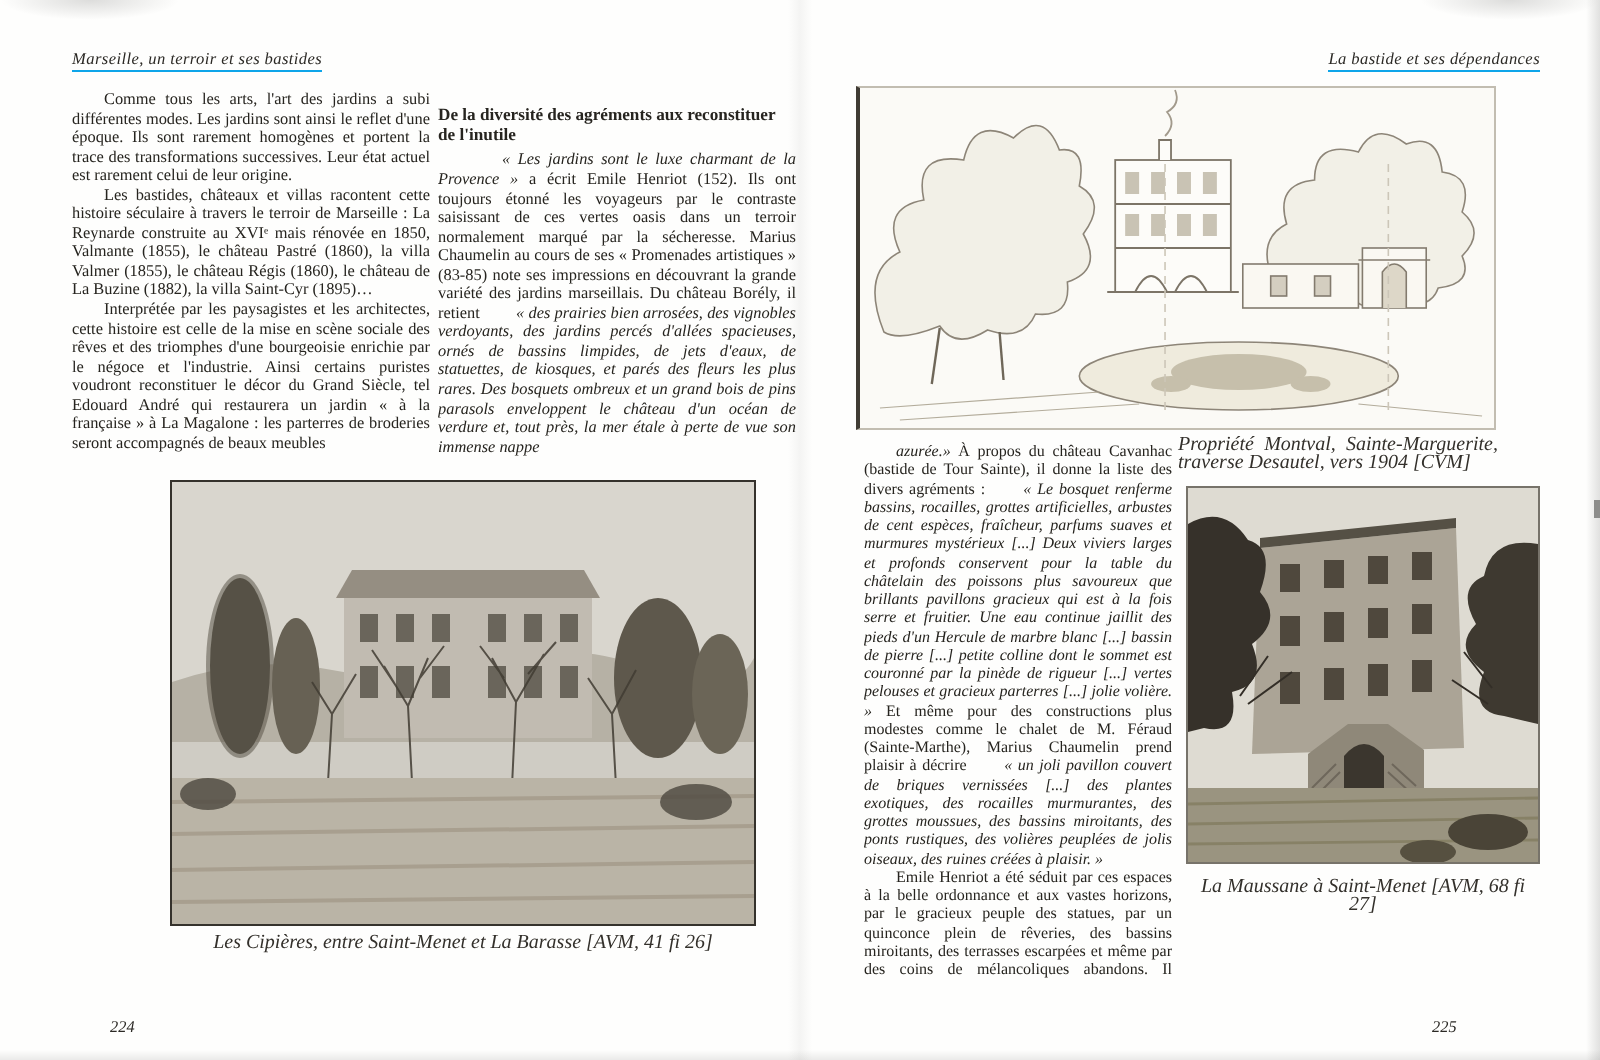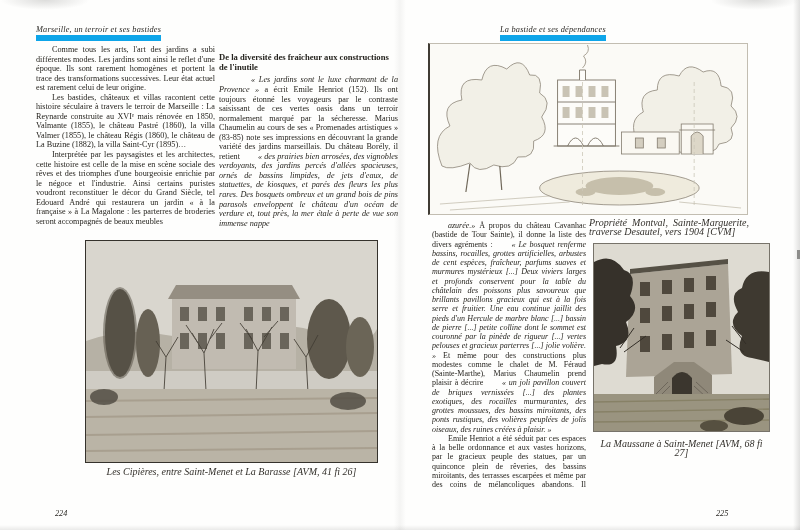--- a/index.html
+++ b/index.html
@@ -16,23 +16,23 @@
     background:linear-gradient(to bottom, rgba(0,0,0,0), rgba(90,90,88,0.12));}
   .corner-shade{position:absolute;width:90px;height:10px;top:0;
     background:radial-gradient(ellipse at center top, rgba(120,120,118,0.25), rgba(0,0,0,0) 70%);}
   .corner-shade.tl{left:0;}
   .corner-shade.tr{right:0;}
   .gutter{position:absolute;left:394px;top:0;width:12px;height:100%;
     background:linear-gradient(to right, rgba(0,0,0,0), rgba(60,60,58,0.05), rgba(0,0,0,0));}
   .edge-mark{position:absolute;right:0;top:250px;width:3px;height:9px;background:#8d8d8b;}
 
   .running-head{position:absolute;font-size:8.3px;font-style:italic;color:#2b2925;letter-spacing:0.2px;}
-  .running-head span{border-bottom:6px solid #0ea5e9;padding-bottom:1px;}
+  .running-head span{border-bottom:1px solid #0ea5e9;padding-bottom:1px;}
   .head-left{left:36px;top:25px;}
-  .head-right{left:500px;top:25px;width:270px;text-align:left;}
+  .head-right{left:500px;top:25px;width:270px;text-align:right;}
 
   .col{position:absolute;overflow:hidden;}
   .body-text{font-size:8.2px;line-height:9.55px;text-align:justify;margin:0;}
   .body-text-r{font-size:8.0px;line-height:9.25px;text-align:justify;margin:0;}
   .indent{text-indent:16px;}
   .it{font-style:italic;margin-left:16px;}
   .col-heading{font-size:8.6px;font-weight:bold;line-height:10.2px;margin:5px 0 3px 0;text-align:left;}
 
   figure{margin:0;padding:0;position:absolute;}
   .photo-frame{border:1px solid #35322c;box-sizing:border-box;background:#c9c6bf;}
@@ -61,21 +61,21 @@
       <span>Marseille, un terroir et ses bastides</span>
     </div>
 
     <div class="col" style="left:36px;top:45px;width:179px;height:191px;">
       <p class="body-text indent">Comme tous les arts, l'art des jardins a subi différentes modes. Les jardins sont ainsi le reflet d'une époque. Ils sont rarement homogènes et portent la trace des transformations successives. Leur état actuel est rarement celui de leur origine.</p>
       <p class="body-text indent">Les bastides, châteaux et villas racontent cette histoire séculaire à travers le terroir de Marseille : La Reynarde construite au XVIᵉ mais rénovée en 1850, Valmante (1855), le château Pastré (1860), la villa Valmer (1855), le château Régis (1860), le château de La Buzine (1882), la villa Saint-Cyr (1895)…</p>
       <p class="body-text indent">Interprétée par les paysagistes et les architectes, cette histoire est celle de la mise en scène sociale des rêves et des triomphes d'une bourgeoisie enrichie par le négoce et l'industrie. Ainsi certains puristes voudront reconstituer le décor du Grand Siècle, tel Edouard André qui restaurera un jardin « à la française » à La Magalone : les parterres de broderies seront accompagnés de beaux meubles</p>
     </div>
 
     <div class="col" style="left:219px;top:47px;width:179px;height:191px;">
-      <h3 class="col-heading">De la diversité des fraîcheur aux constructions de l'inutile</h3>
+      <h3 class="col-heading">De la diversité des agréments aux reconstituer de l'inutile</h3>
       <p class="body-text indent">
         <span class="it">« Les jardins sont le luxe charmant de la Provence »</span><span> a écrit Emile Henriot (152). Ils ont toujours étonné les voyageurs par le contraste saisissant de ces vertes oasis dans un terroir normalement marqué par la sécheresse. Marius Chaumelin au cours de ses « Promenades artistiques » (83-85) note ses impressions en découvrant la grande variété des jardins marseillais. Du château Borély, il retient </span><span class="it">« des prairies bien arrosées, des vignobles verdoyants, des jardins percés d'allées spacieuses, ornés de bassins limpides, de jets d'eaux, de statuettes, de kiosques, et parés des fleurs les plus rares. Des bosquets ombreux et un grand bois de pins parasols enveloppent le château d'un océan de verdure et, tout près, la mer étale à perte de vue son immense nappe</span>
       </p>
     </div>
 
     <figure class="photo-frame" style="left:85px;top:240px;width:293px;height:223px;">
       <svg viewBox="0 0 291 221" preserveAspectRatio="none">
         <rect width="291" height="221" fill="#cfccc4"></rect>
         <rect width="291" height="118" fill="#d9d6ce"></rect>
         <path d="M0,100 Q40,86 80,94 T160,90 T240,94 T291,88 L291,130 L0,130 Z" fill="#b6b1a5"></path>

